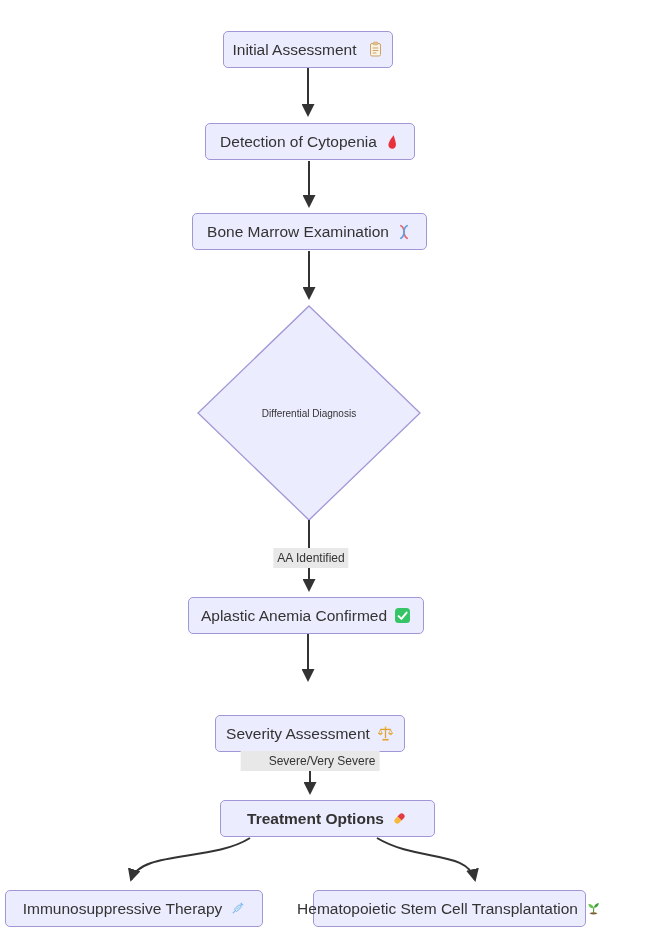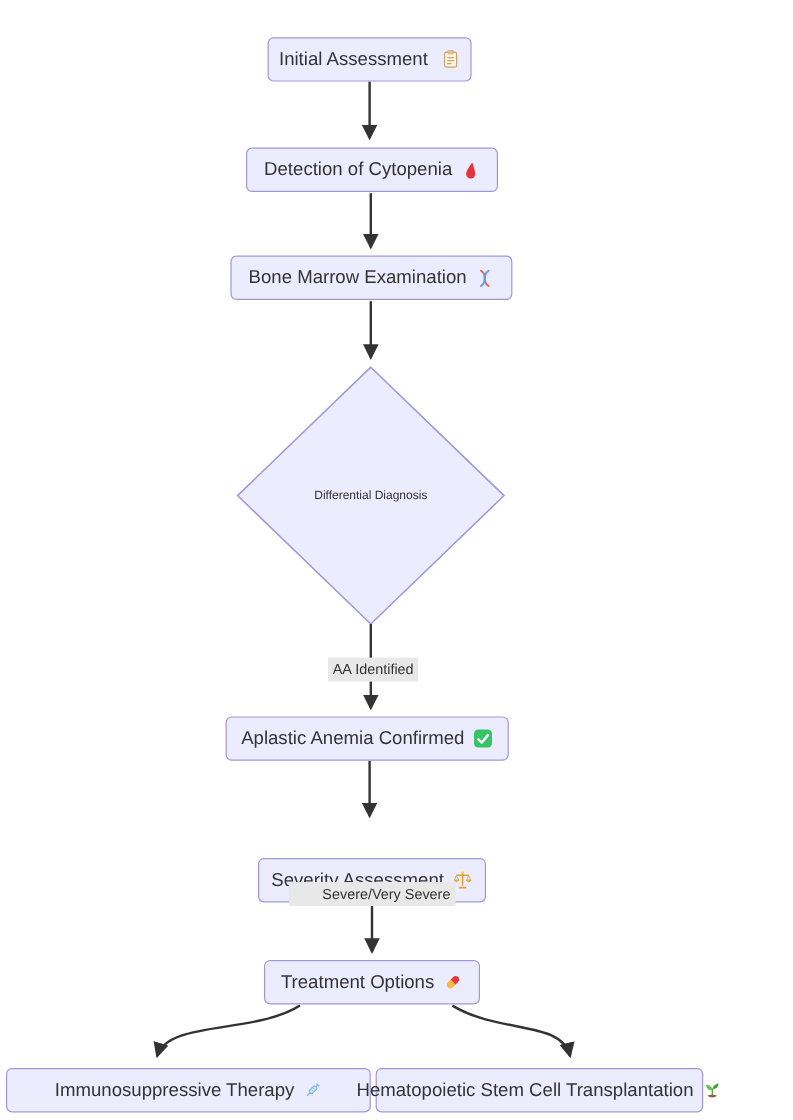--- a/index.html
+++ b/index.html
@@ -112,35 +112,35 @@
         <path d="M3.4,4.6 L1.7,8.2 M3.4,4.6 L5.1,8.2" stroke-width="0.7"></path>
         <path d="M13.6,4.6 L11.9,8.2 M13.6,4.6 L15.3,8.2" stroke-width="0.7"></path>
         <path d="M1.4,8.4 Q3.4,11.2 5.4,8.4 Z" fill="#f6c453" stroke-width="0.8"></path>
         <path d="M11.6,8.4 Q13.6,11.2 15.6,8.4 Z" fill="#f6c453" stroke-width="0.8"></path>
         <path d="M5.4,14.7 H11.6" stroke-width="1.6"></path>
         <circle cx="8.5" cy="2.2" r="1" fill="#f6c453" stroke="none"></circle>
       </svg>
     </span>
   </div>
 
-  <div class="edge-label" style="left:310px; top:735px;padding-left:28px;">Severe/Very Severe</div>
+  <div class="edge-label" style="left:310px; top:751px;padding-left:28px;">Severe/Very Severe</div>
 
-  <div class="node" style="left:220px; top:800px; width:180px; height:37px;">
+  <div class="node" style="left:220px; top:800px; width:215px; height:37px;font-weight:bold;">
     <span>Treatment Options</span>
     <span class="icon">
       <svg width="17" height="17" viewBox="0 0 17 17">
         <g transform="rotate(45 8.5 8.5)">
           <path d="M5.6,8.5 V5.4 A2.9,2.9 0 0 1 11.4,5.4 V8.5 Z" fill="#e23b41"></path>
           <path d="M5.6,8.5 V11.6 A2.9,2.9 0 0 0 11.4,11.6 V8.5 Z" fill="#f6b93d"></path>
         </g>
       </svg>
     </span>
   </div>
 
-  <div class="node" style="left:5px; top:890px; width:304px; height:37px;">
+  <div class="node" style="left:5px; top:890px; width:258px; height:37px;">
     <span>Immunosuppressive Therapy</span>
     <span class="icon">
       <svg width="16" height="16" viewBox="0 0 17 17">
         <g transform="rotate(45 8.5 8.5)" stroke="#7db8e8" fill="none">
           <rect x="6.7" y="3.6" width="3.6" height="7.2" rx="0.9" fill="#cfe7f8" stroke-width="1"></rect>
           <path d="M8.5,10.8 V14.8" stroke-width="1.2"></path>
           <path d="M8.5,1 V3.6 M6.8,1.2 H10.2" stroke-width="1.2"></path>
           <path d="M7.5,6 H9.5 M7.5,8 H9.5" stroke-width="0.7"></path>
         </g>
       </svg>

